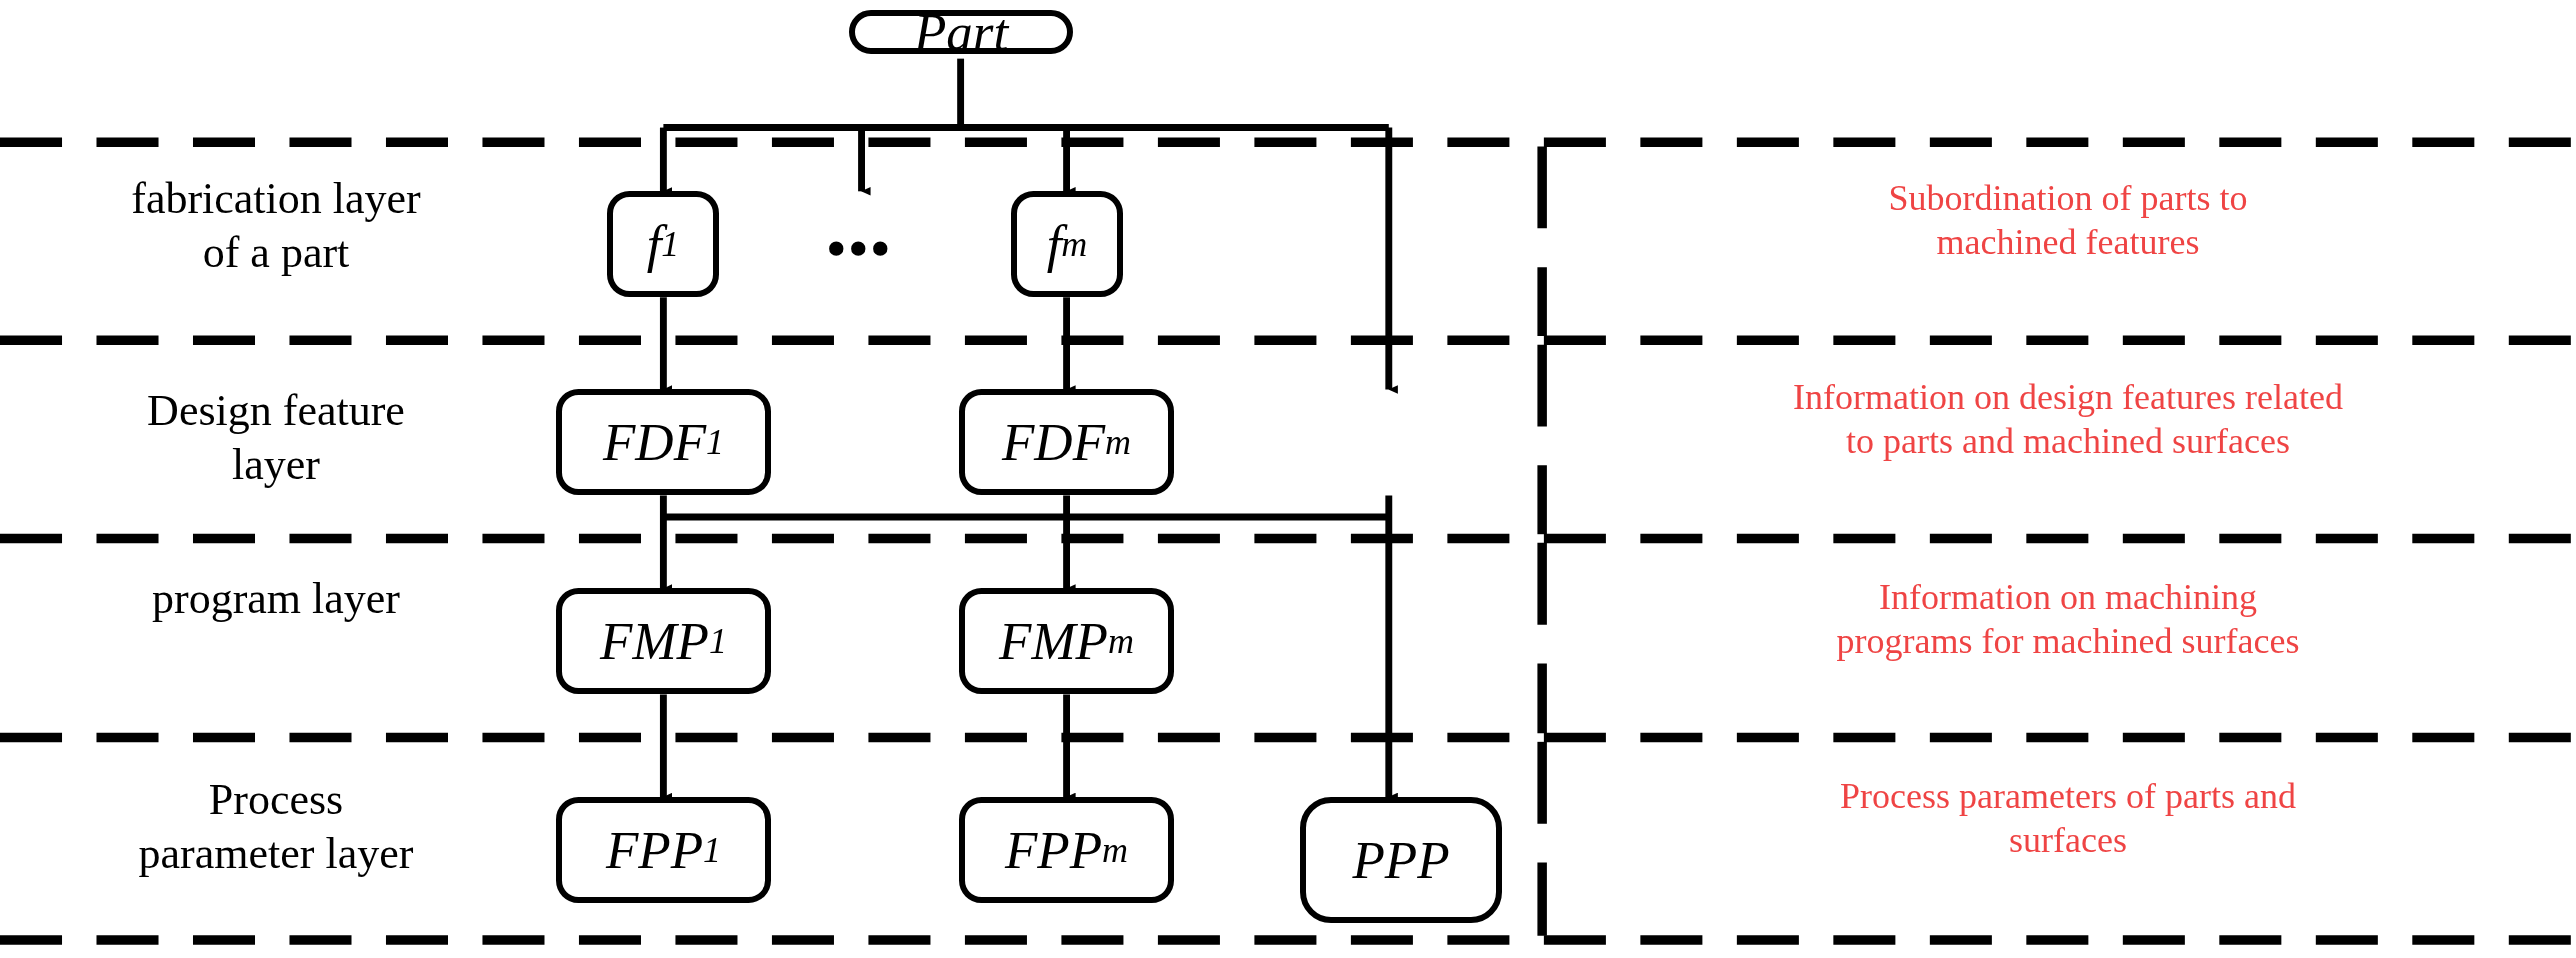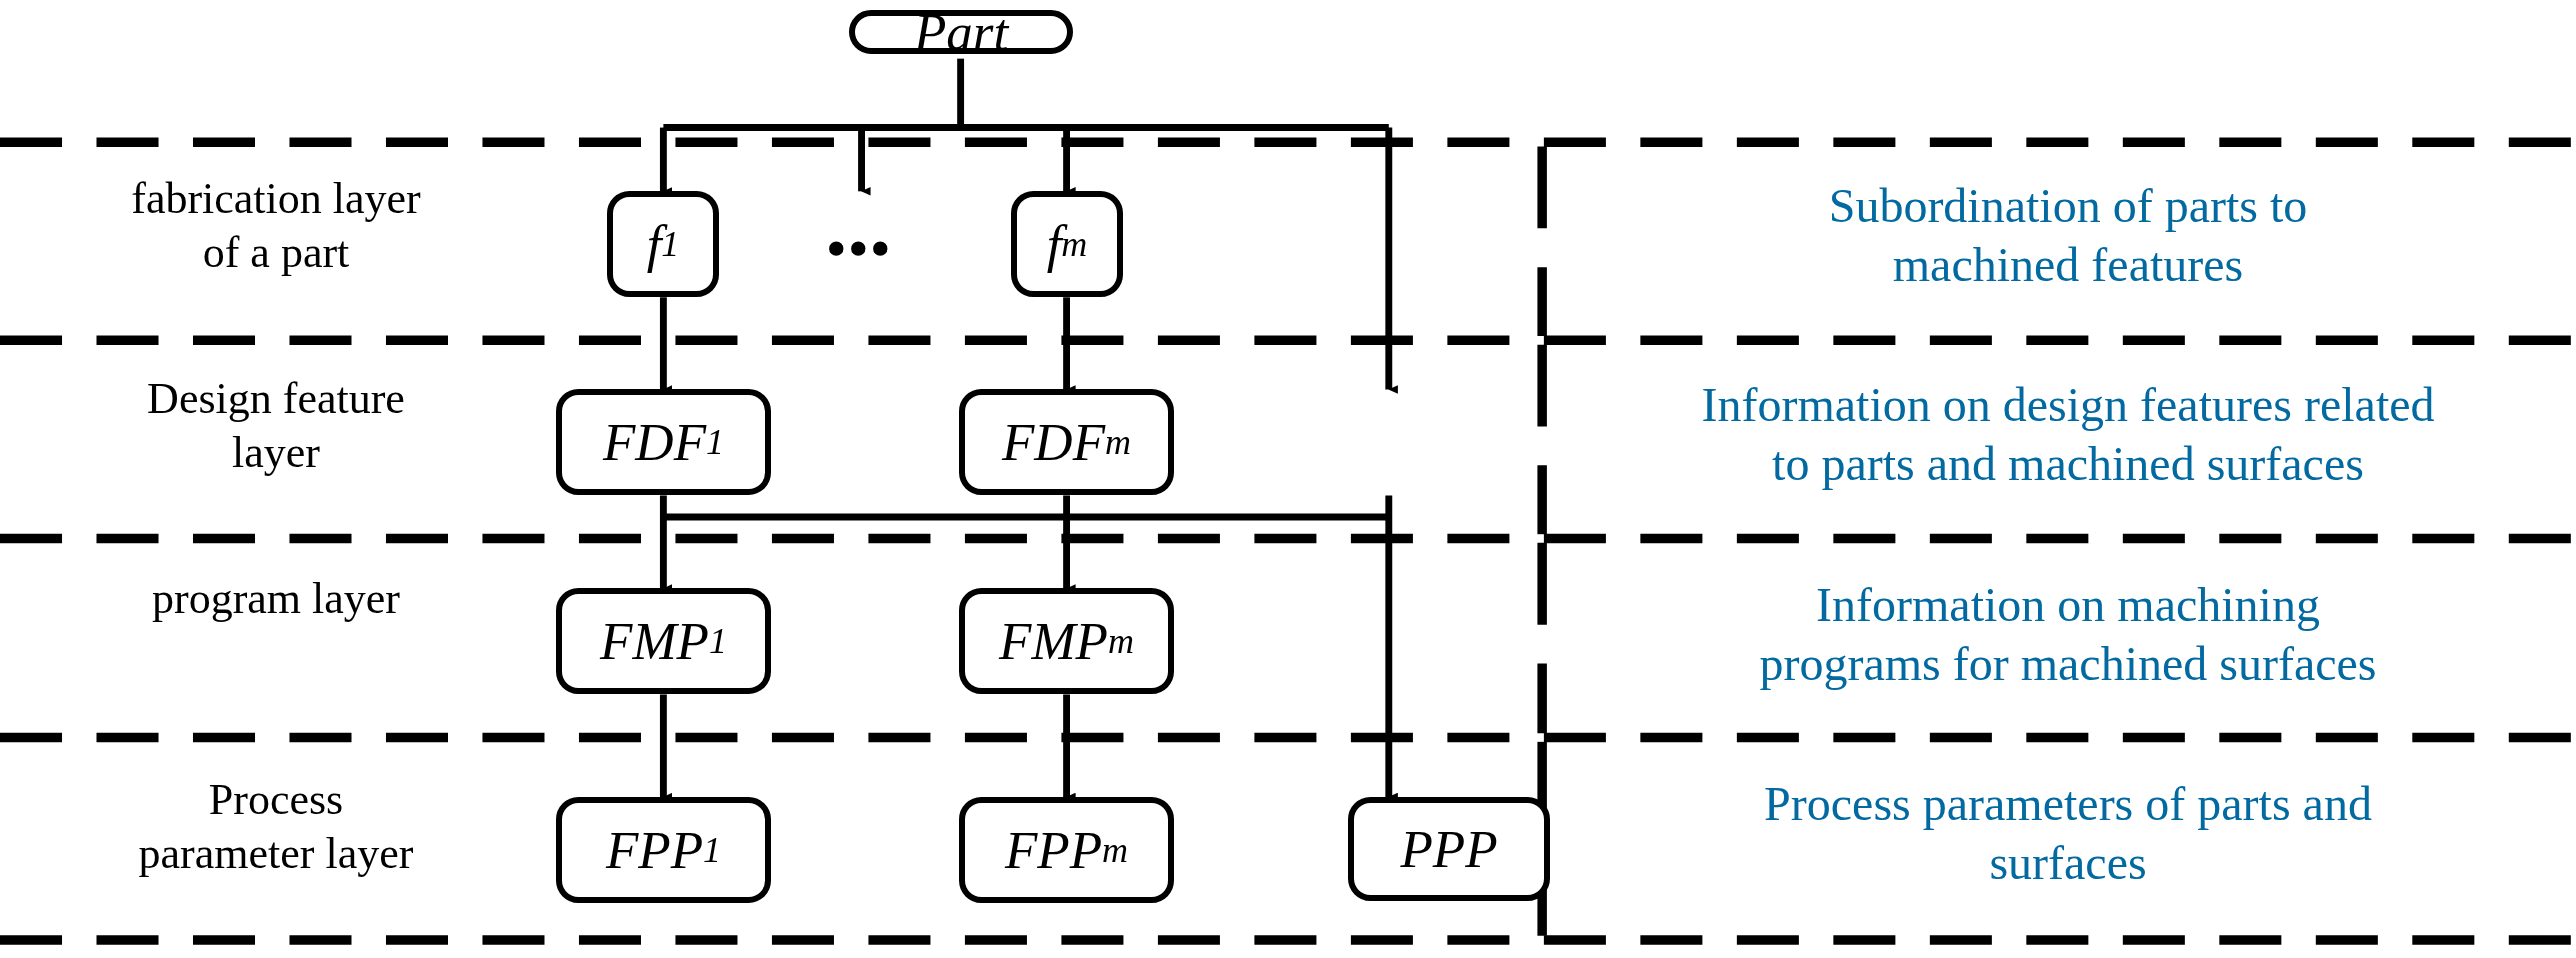--- a/index.html
+++ b/index.html
@@ -8,22 +8,22 @@
        font-family:"Liberation Serif","DejaVu Serif",serif;color:#000;}
   #stage{position:absolute;left:0;top:0;width:2576px;height:959px;}
   svg.layer{position:absolute;left:0;top:0;width:2576px;height:959px;}
   .node{position:absolute;display:flex;align-items:center;justify-content:center;
         border:6px solid #000;border-radius:22.4px;background:#fff;box-sizing:border-box;
         font-style:italic;font-size:53px;line-height:1;white-space:nowrap;}
   .node .sub{font-size:36px;vertical-align:sub;font-style:italic;}
   .node .subm{font-size:36px;vertical-align:sub;font-style:italic;}
   .layer-label{position:absolute;text-align:center;font-size:44px;line-height:1.22;
                color:#000;font-style:normal;}
-  .desc-label{position:absolute;text-align:center;font-size:48px;line-height:1.22;
-              color:#0369a1;font-style:normal;}
+  .desc-label{position:absolute;text-align:center;font-size:36px;line-height:1.22;
+              color:#ef4444;font-style:normal;}
   .ellipsis{position:absolute;font-size:53px;letter-spacing:3.4px;color:#000;
             font-weight:700;line-height:1;}
 </style>
 </head>
 <body>
 
 <div id="stage">
 
   <svg class="layer" viewBox="0 0 2990 1113">
     <defs>
@@ -122,30 +122,30 @@
   <div class="node" style="left:556px;top:797px;width:215px;height:106px;">
     <span>FPP</span>
       <span class="sub">1</span>
   </div>
 
   <div class="node" style="left:959px;top:797px;width:215px;height:106px;">
     <span>FPP</span>
       <span class="subm">m</span>
   </div>
 
-  <div class="node" style="left:1348px;top:797px;width:202px;height:104px;">
+  <div class="node" style="left:1300px;top:797px;width:202px;height:126px;border-radius:31px;">
     <span>PPP</span>
   </div>
 
   <div class="layer-label" style="left:26px;top:172px;width:500px;">
     <div>fabrication layer</div>
     <div>of a part</div>
   </div>
 
-  <div class="layer-label" style="left:26px;top:372px;width:500px;">
+  <div class="layer-label" style="left:26px;top:384px;width:500px;">
     <div>Design feature</div>
     <div>layer</div>
   </div>
 
   <div class="layer-label" style="left:26px;top:572px;width:500px;">
     <div>program layer</div>
   </div>
 
   <div class="layer-label" style="left:26px;top:773px;width:500px;">
     <div>Process</div>

